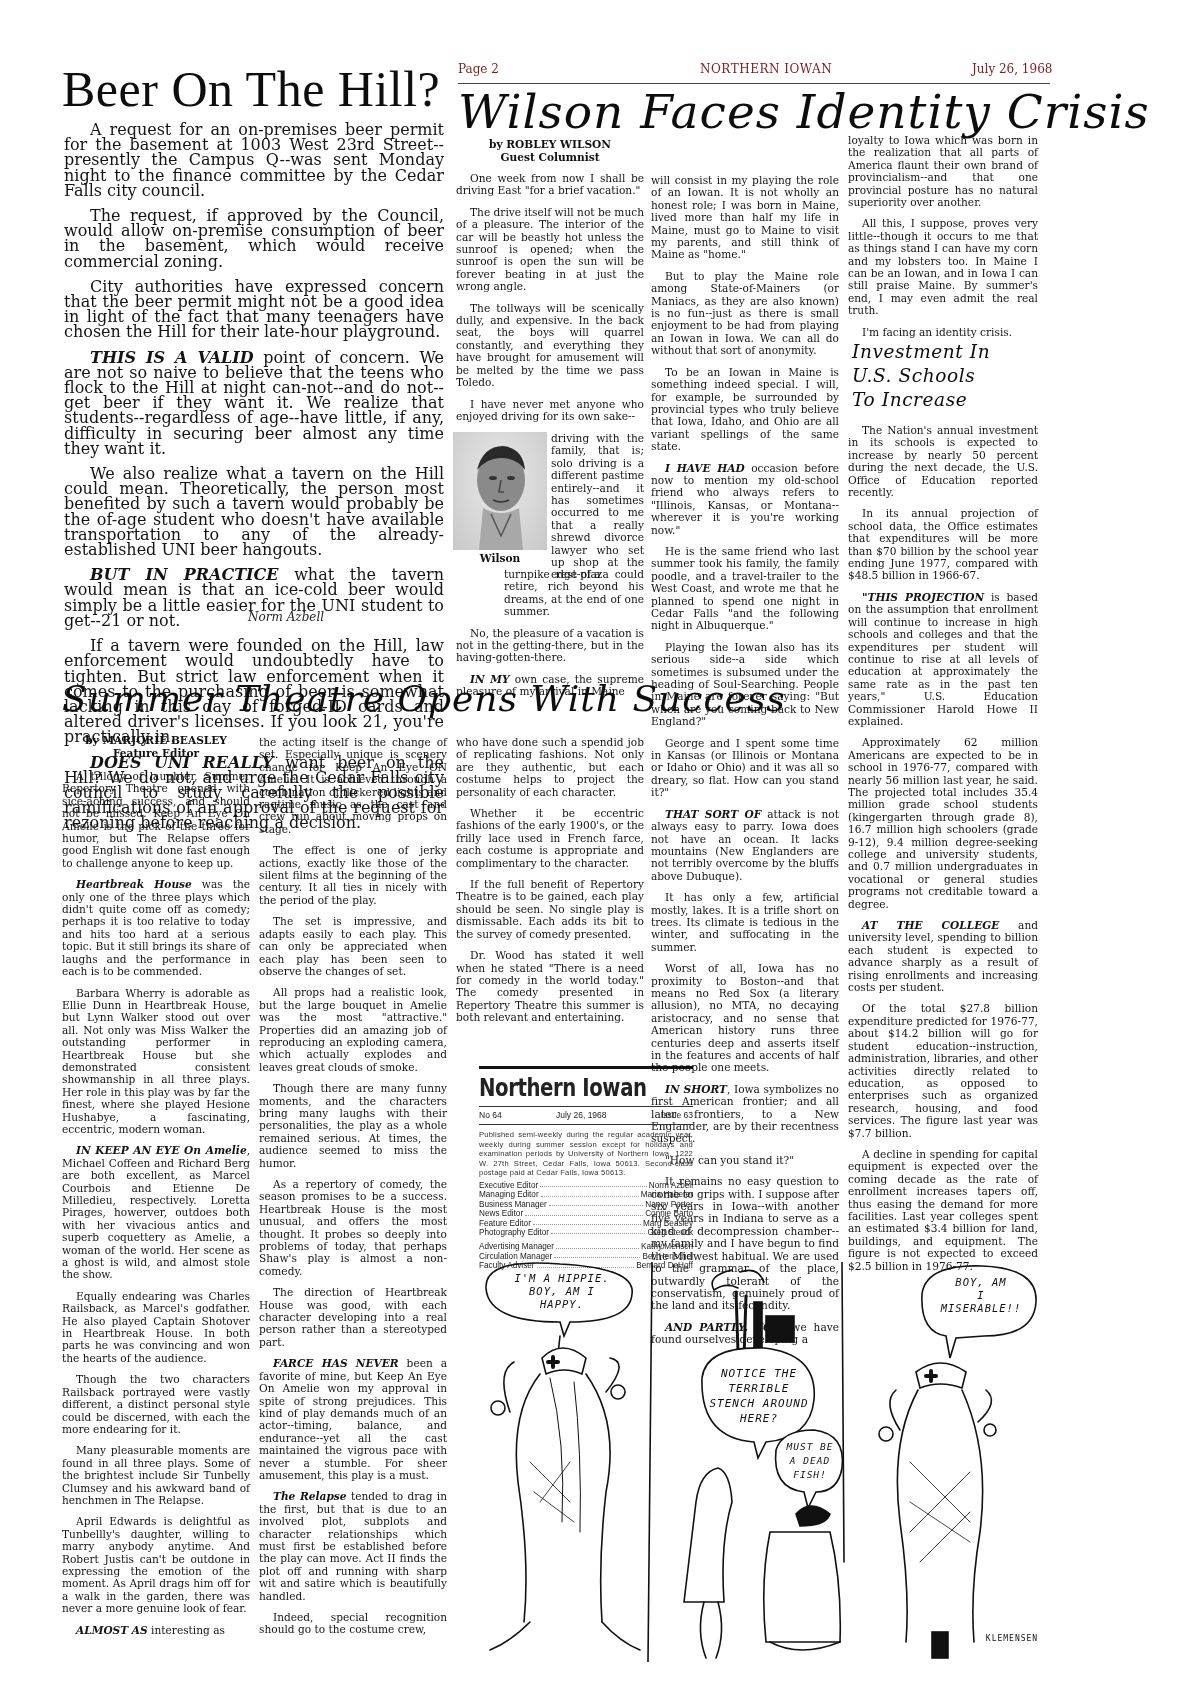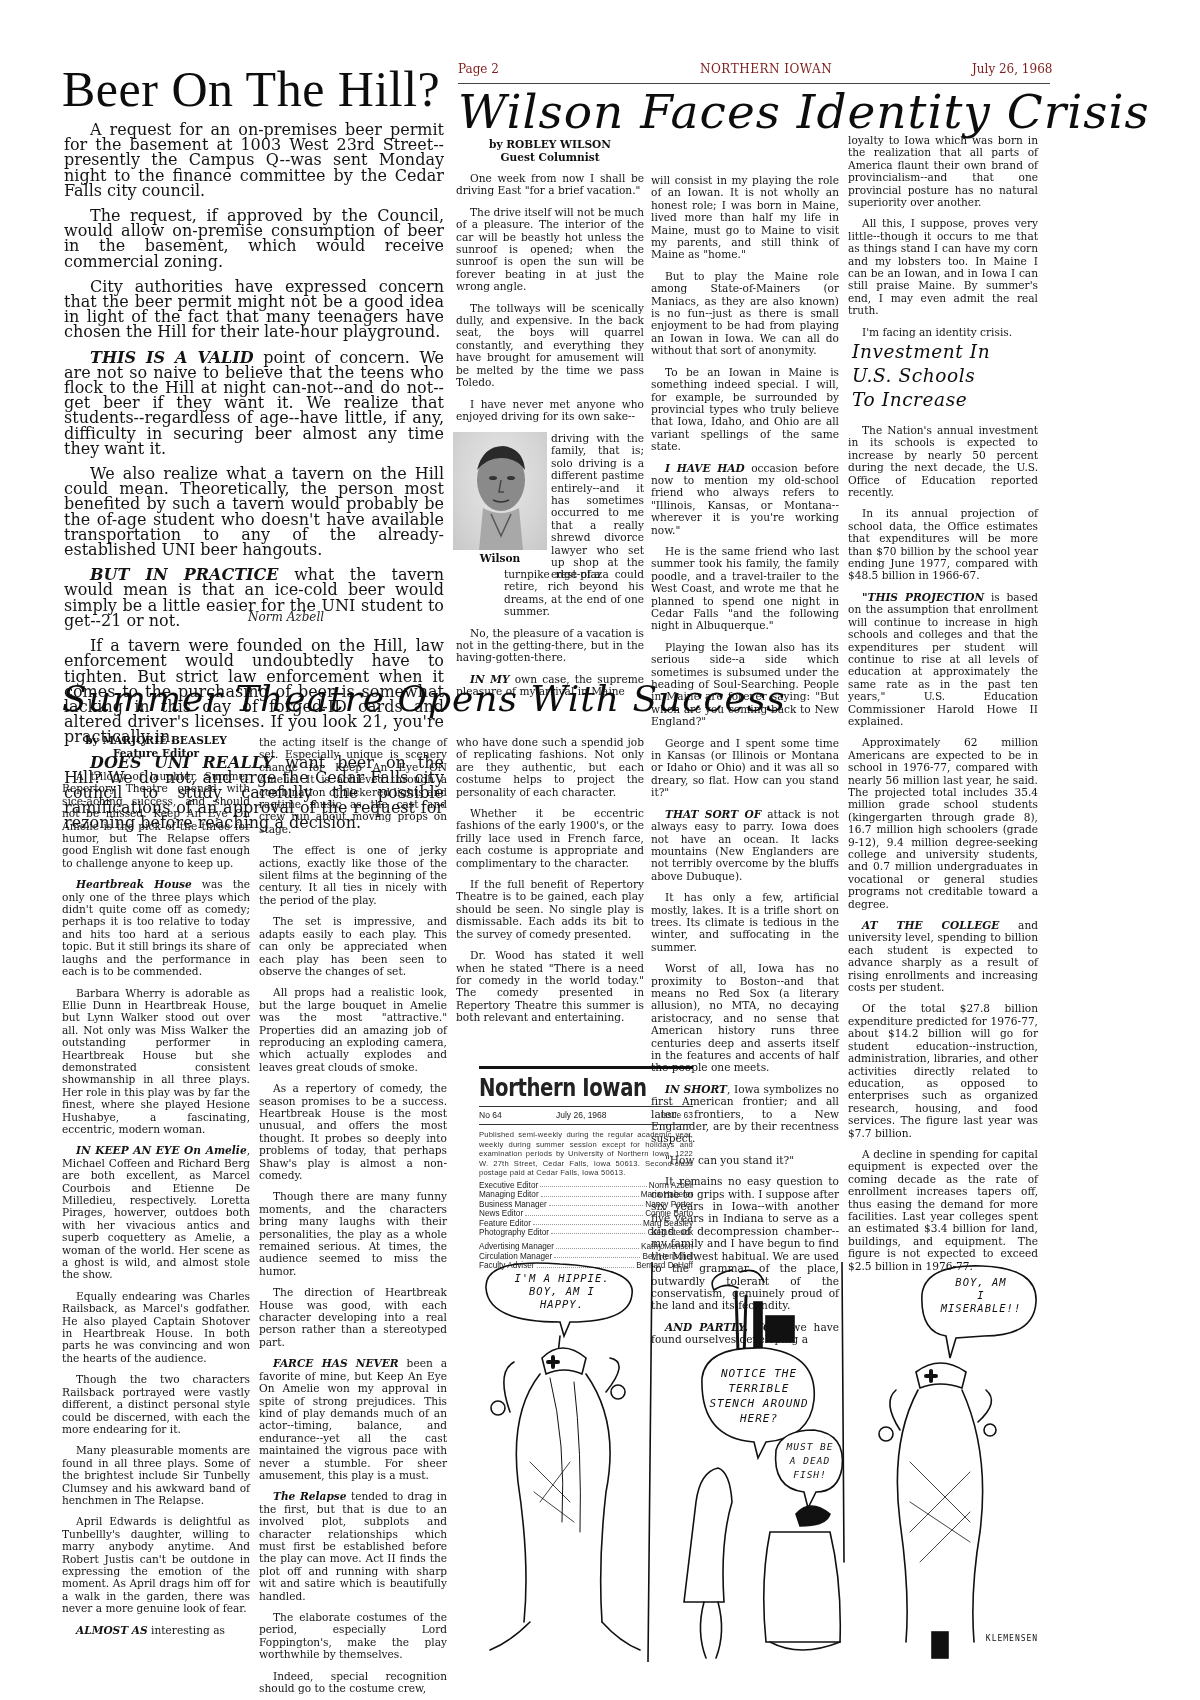--- a/index.html
+++ b/index.html
@@ -149,26 +149,25 @@
       <p><span>Though the two characters Railsback portrayed were vastly different, a distinct personal style could be discerned, with each the more endearing for it.</span></p>
       <p><span>Many pleasurable moments are found in all three plays. Some of the brightest include Sir Tunbelly Clumsey and his awkward band of henchmen in The Relapse.</span></p>
       <p><span>April Edwards is delightful as Tunbellly's daughter, willing to marry anybody anytime. And Robert Justis can't be outdone in expressing the emotion of the moment. As April drags him off for a walk in the garden, there was never a more genuine look of fear.</span></p>
       <p><b>ALMOST AS</b><span> interesting as</span></p>
     </div>
   <div class="col" id="theatre-col2" style="left:259px; top:736px; width:188px;">
       <p style="text-indent: 0px;"><span>the acting itself is the change of set. Especially unique is scenery change for Keep An Eye ON Amelie. It is achieved through a combination of flickered lights and ragtime music as the cast and crew run about moving props on stage.</span></p>
       <p><span>The effect is one of jerky actions, exactly like those of the silent films at the beginning of the century. It all ties in nicely with the period of the play.</span></p>
       <p><span>The set is impressive, and adapts easily to each play. This can only be appreciated when each play has been seen to observe the changes of set.</span></p>
       <p><span>All props had a realistic look, but the large bouquet in Amelie was the most "attractive." Properties did an amazing job of reproducing an exploding camera, which actually explodes and leaves great clouds of smoke.</span></p>
+      <p><span>Though there are many funny moments, and the characters bring many laughs with their personalities, the play as a whole remained serious. At times, the audience seemed to miss the humor.</span></p>
       <p><span>As a repertory of comedy, the season promises to be a success. Heartbreak House is the most unusual, and offers the most thought. It probes so deeply into problems of today, that perhaps Shaw's play is almost a non-comedy.</span></p>
-      <p><span>Though there are many funny moments, and the characters bring many laughs with their personalities, the play as a whole remained serious. At times, the audience seemed to miss the humor.</span></p>
       <p><span>The direction of Heartbreak House was good, with each character developing into a real person rather than a stereotyped part.</span></p>
       <p><b>FARCE HAS NEVER</b><span> been a favorite of mine, but Keep An Eye On Amelie won my approval in spite of strong prejudices. This kind of play demands much of an actor--timing, balance, and endurance--yet all the cast maintained the vigrous pace with never a stumble. For sheer amusement, this play is a must.</span></p>
       <p><b>The Relapse</b><span> tended to drag in the first, but that is due to an involved plot, subplots and character relationships which must first be established before the play can move. Act II finds the plot off and running with sharp wit and satire which is beautifully handled.</span></p>
-      <p><span>The elaborate costumes of the period, especially Lord Foppington's, make the play worthwhile by themselves.</span></p>
       <p><span>Indeed, special recognition should go to the costume crew,</span></p>
     </div>
   <div class="col" id="theatre-col3" style="left:456px; top:736px; width:188px;">
       <p style="text-indent: 0px;"><span>who have done such a spendid job of replicating fashions. Not only are they authentic, but each costume helps to project the personality of each character.</span></p>
       <p><span>Whether it be eccentric fashions of the early 1900's, or the frilly lace used in French farce, each costume is appropriate and complimentary to the character.</span></p>
       <p><span>If the full benefit of Repertory Theatre is to be gained, each play should be seen. No single play is dismissable. Each adds its bit to the survey of comedy presented.</span></p>
       <p><span>Dr. Wood has stated it well when he stated "There is a need for comedy in the world today." The comedy presented in Repertory Theatre this summer is both relevant and entertaining.</span></p>
     </div>
 
   <div class="masthead">

